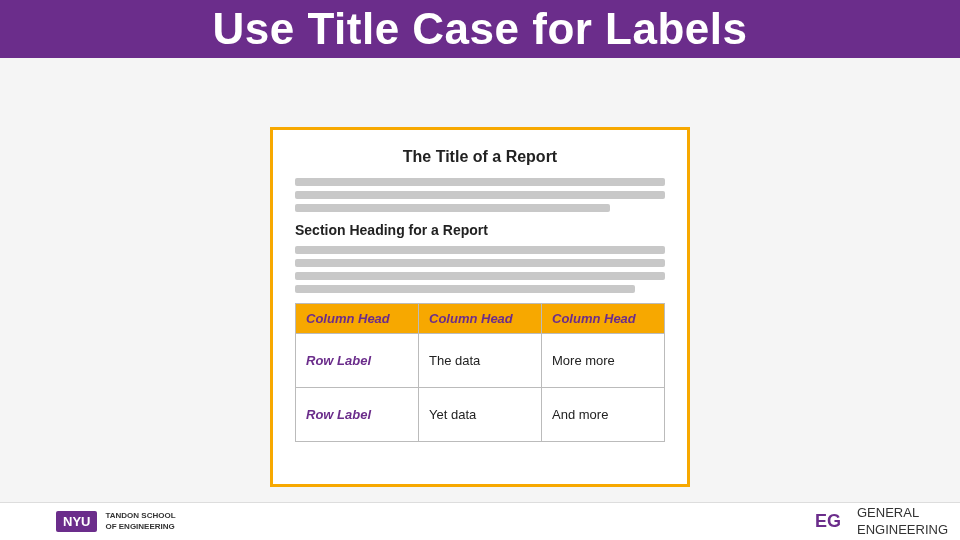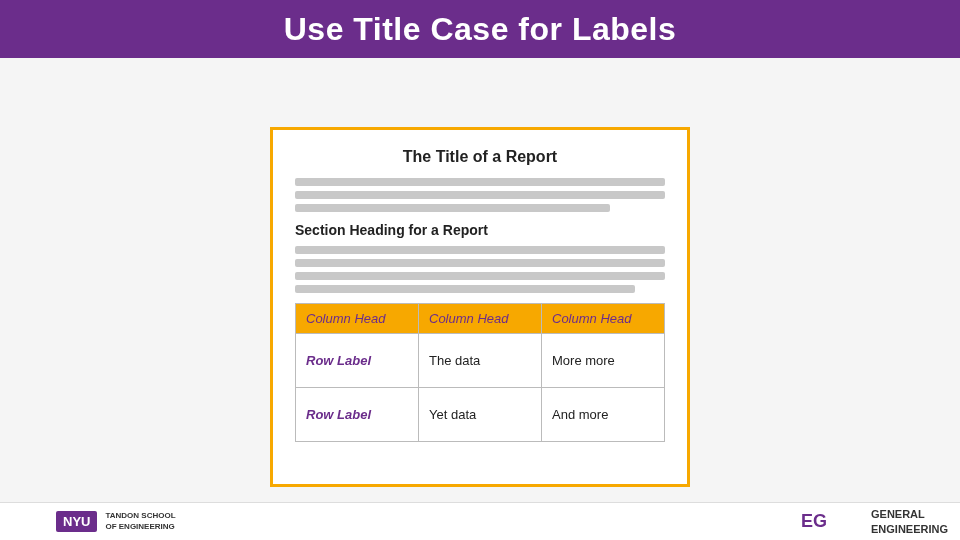--- a/index.html
+++ b/index.html
@@ -16,21 +16,21 @@
     .header-bar {
       background: #6b2d8b;
       width: 100%;
       height: 58px;
       display: flex;
       align-items: center;
       justify-content: center;
     }
     .header-title {
       color: #fff;
-      font-size: 32px;
+      font-size: 44px;
       font-weight: bold;
       letter-spacing: 0.5px;
     }
 
     
     .main-content {
       width: 100%;
       height: 482px;
       background: #f5f5f5;
       display: flex;
@@ -88,21 +88,21 @@
 
     
     .data-table {
       width: 100%;
       border-collapse: collapse;
       font-size: 13px;
     }
     .data-table th {
       background: #f7a800;
       color: #6b2d8b;
-      font-weight: normal;
+      font-weight: bold;
       font-style: italic;
       border: 1.5px solid #bbb;
       padding: 7px 10px;
       text-align: left;
     }
     .data-table td {
       border: 1.5px solid #bbb;
       padding: 19px 10px;
       color: #222;
       background: #fff;
@@ -154,26 +154,25 @@
       display: flex;
       align-items: center;
       gap: 16px;
     }
     .eg-logo {
       font-size: 18px;
       font-weight: bold;
       color: #6b2d8b;
     }
     .eg-text {
-      font-size: 11px;
+      font-size: 13px;
       color: #333;
       line-height: 1.3;
-      font-weight: bold;
+      font-weight: normal;
       text-transform: uppercase;
-      margin-left: 28px;
     }
   </style>
 </head>
 <body>
 
 <div class="header-bar">
   <span class="header-title">Use Title Case for Labels</span>
 </div>
 
 <div class="main-content">

